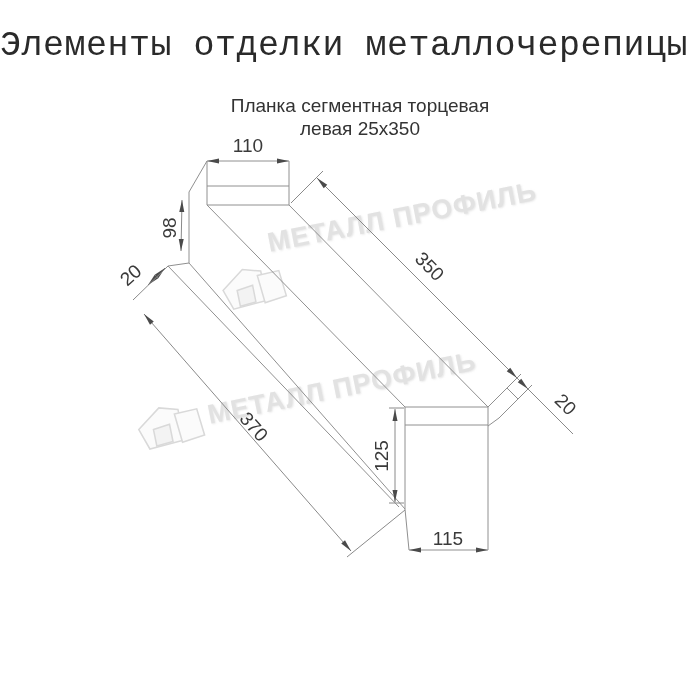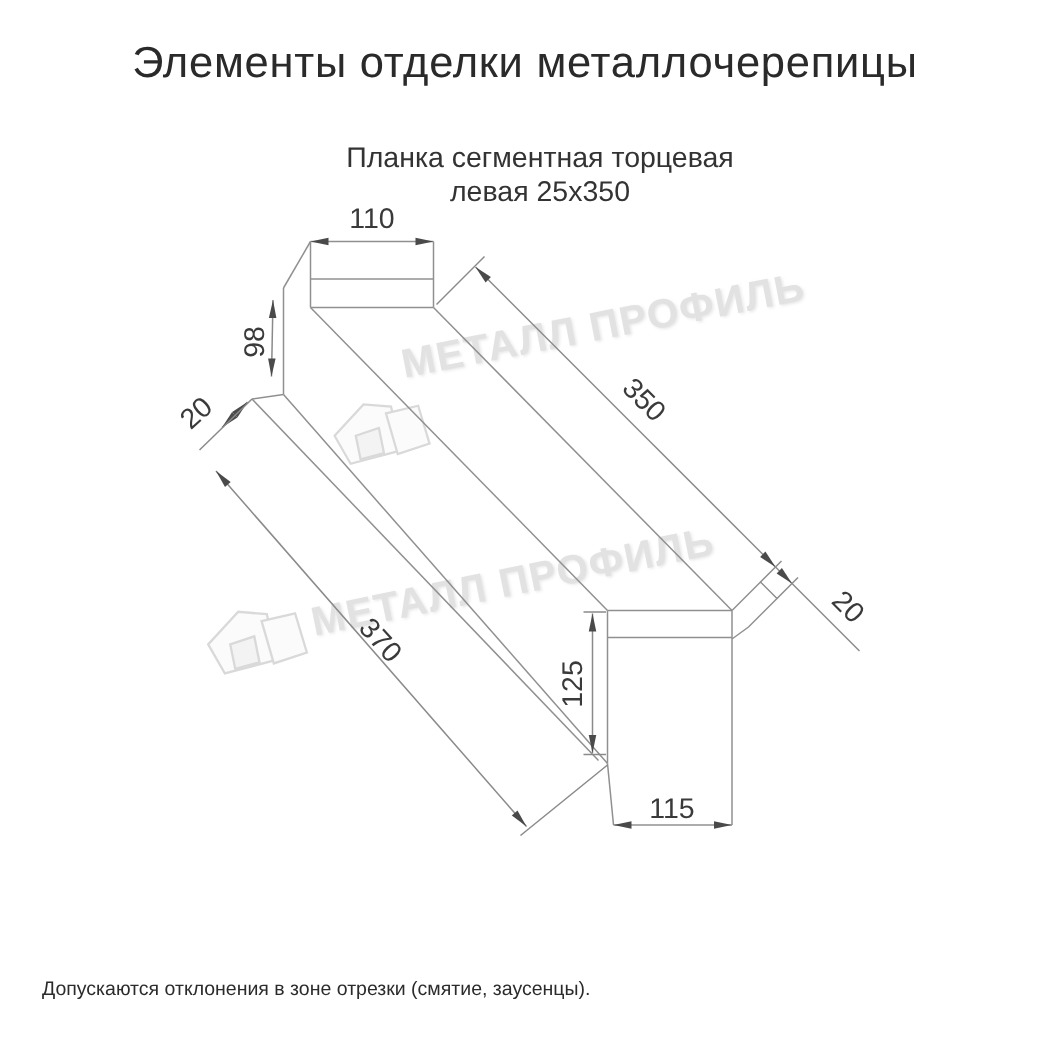--- a/index.html
+++ b/index.html
@@ -1,22 +1,22 @@
 <!DOCTYPE html>
 <html><head>
 <meta charset="utf-8">
 <style>
   html,body{margin:0;padding:0;}
   body{
     width:700px;height:700px;position:relative;background:#ffffff;
     font-family:"Liberation Sans","DejaVu Sans",sans-serif;overflow:hidden;
   }
   .page-title{
-    position:absolute;left:0;top:26px;width:700px;text-align:center;
-    font-size:29px;color:#2a2a2a;letter-spacing:0.5px;
+    position:absolute;left:0;top:26px;width:700px;
+    font-size:35px;color:#2a2a2a;letter-spacing:0.5px;font-family:Liberation Mono, monospace;
   }
   .subtitle{
     position:absolute;left:10px;top:94px;width:700px;text-align:center;
     font-size:19px;color:#333333;line-height:23px;
   }
   .footnotes{
     position:absolute;left:28px;top:650px;font-size:13px;color:#2b2b2b;line-height:18px;
   }
   .wm-text{
     position:absolute;font-size:27px;font-weight:bold;letter-spacing:1px;
@@ -120,14 +120,13 @@
     <text transform="translate(135,280) rotate(-42)" text-anchor="middle">20</text>
     <text transform="translate(425,271) rotate(45)" text-anchor="middle">350</text>
     <text transform="translate(249,431) rotate(48)" text-anchor="middle">370</text>
     <text transform="translate(561,409) rotate(45)" text-anchor="middle">20</text>
     <text transform="translate(388,456) rotate(-90)" text-anchor="middle">125</text>
     <text x="448" y="545" text-anchor="middle">115</text>
   </g>
 </svg>
 
 <div class="footnotes">
-  <div>Допускаются отклонения в зоне отрезки (смятие, заусенцы).</div>
 </div>
 
 </body></html>

